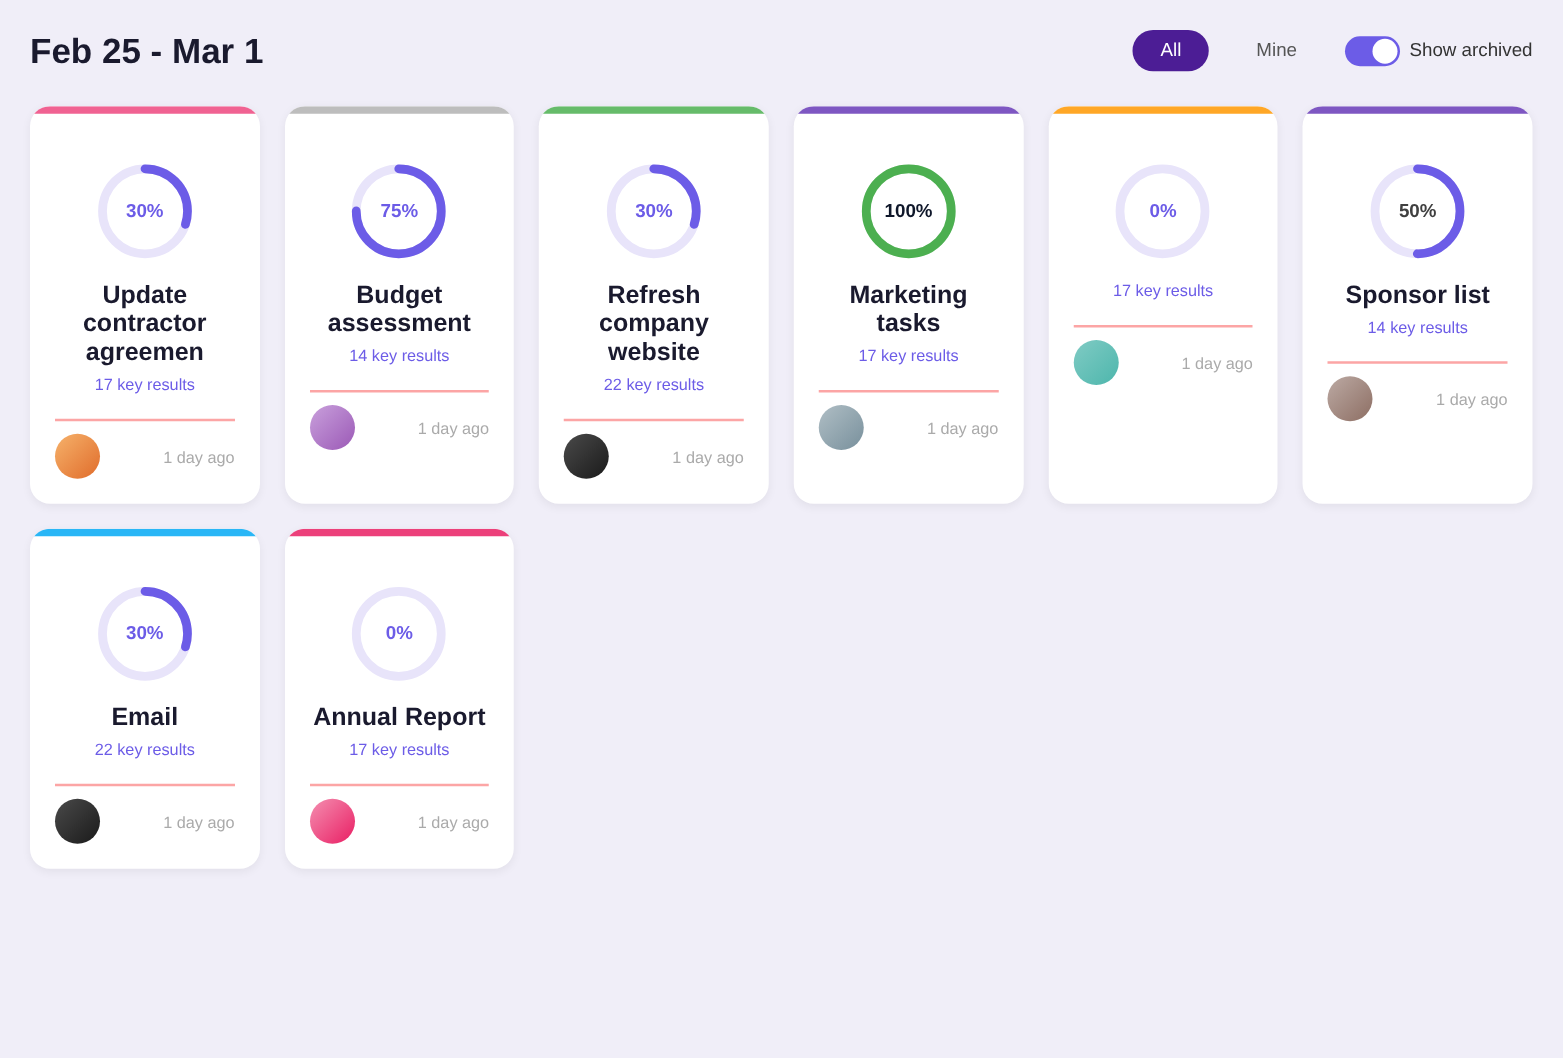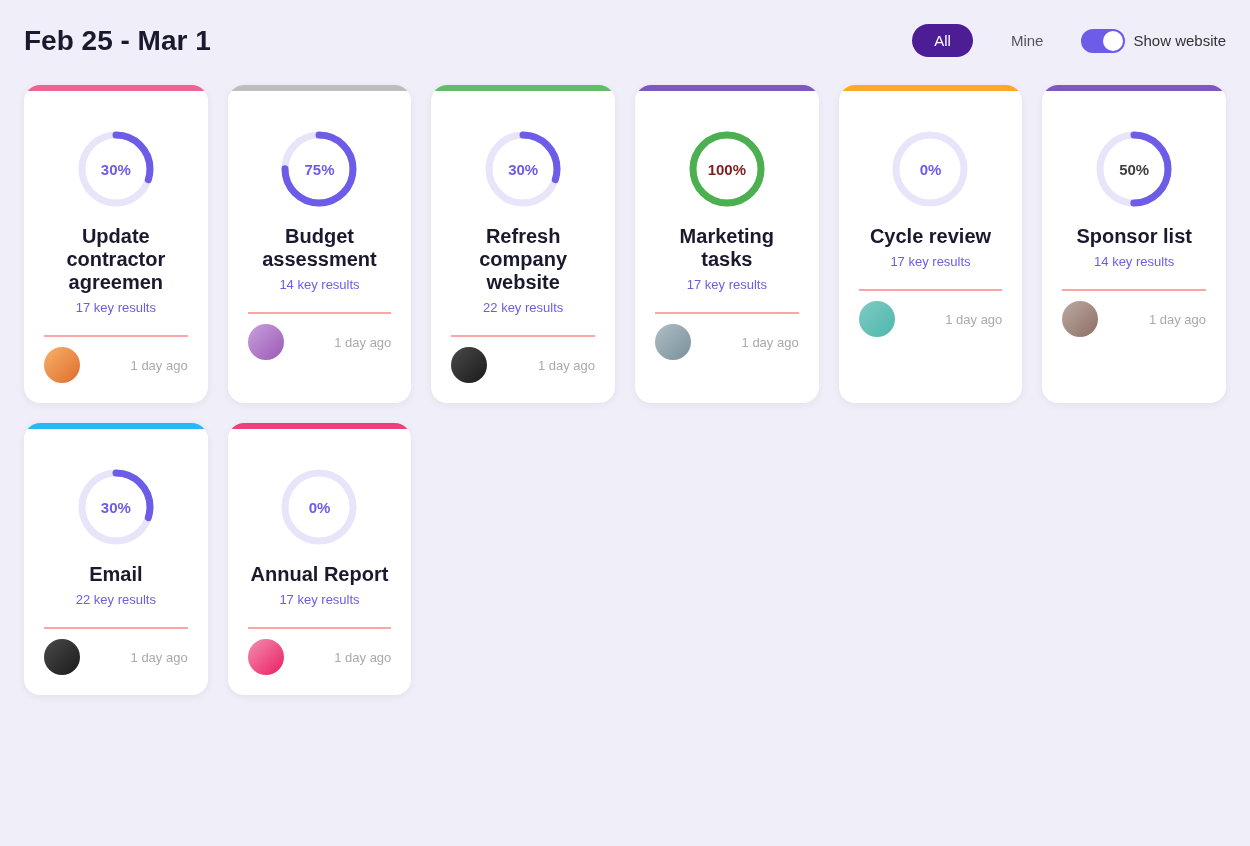--- a/index.html
+++ b/index.html
@@ -156,21 +156,21 @@
 </head>
 <body>
 
 <div class="header">
   <h1 class="date-title">Feb 25 - Mar 1</h1>
   <div class="header-controls">
     <button class="filter-btn active">All</button>
     <button class="filter-btn inactive">Mine</button>
     <div class="show-archived">
       <div class="toggle"></div>
-      <span>Show website</span>
+      <span>Show archived</span>
     </div>
   </div>
 </div>
 
 <div class="grid" id="cards-grid">
 <div class="card">
     <div class="card-top-bar" style="background:#f06292"></div>
     <div class="progress-container">
       <div class="circle-wrap">
         <svg width="80" height="80" viewBox="0 0 80 80">
@@ -224,42 +224,41 @@
     </div>
   </div>
     <div class="card">
     <div class="card-top-bar" style="background:#7e57c2"></div>
     <div class="progress-container">
       <div class="circle-wrap">
         <svg width="80" height="80" viewBox="0 0 80 80">
           <circle cx="40" cy="40" r="34" fill="none" stroke="#e8f5e9" stroke-width="7"></circle>
           <circle cx="40" cy="40" r="34" fill="none" stroke="#4caf50" stroke-width="7" stroke-dasharray="213.62830044410595" stroke-dashoffset="0" stroke-linecap="round"></circle>
         </svg>
-        <span class="circle-label" style="color:#7f1d1d">100%</span>
+        <span class="circle-label" style="color:#0f172a">100%</span>
       </div>
     </div>
     <div class="card-title">Marketing tasks</div>
     <div class="key-results">17 key results</div>
     <div class="card-footer">
       <div class="avatar av4"></div>
       <span class="time-ago">1 day ago</span>
     </div>
   </div>
     <div class="card">
     <div class="card-top-bar" style="background:#ffa726"></div>
     <div class="progress-container">
       <div class="circle-wrap">
         <svg width="80" height="80" viewBox="0 0 80 80">
           <circle cx="40" cy="40" r="34" fill="none" stroke="#e8e4fa" stroke-width="7"></circle>
           <circle cx="40" cy="40" r="34" fill="none" stroke="#6c5ce7" stroke-width="7" stroke-dasharray="213.62830044410595" stroke-dashoffset="213.62830044410595" stroke-linecap="round"></circle>
         </svg>
         <span class="circle-label" style="color:#6c5ce7">0%</span>
       </div>
     </div>
-    <div class="card-title">Cycle review</div>
     <div class="key-results">17 key results</div>
     <div class="card-footer">
       <div class="avatar av5"></div>
       <span class="time-ago">1 day ago</span>
     </div>
   </div>
     <div class="card">
     <div class="card-top-bar" style="background:#7e57c2"></div>
     <div class="progress-container">
       <div class="circle-wrap">

